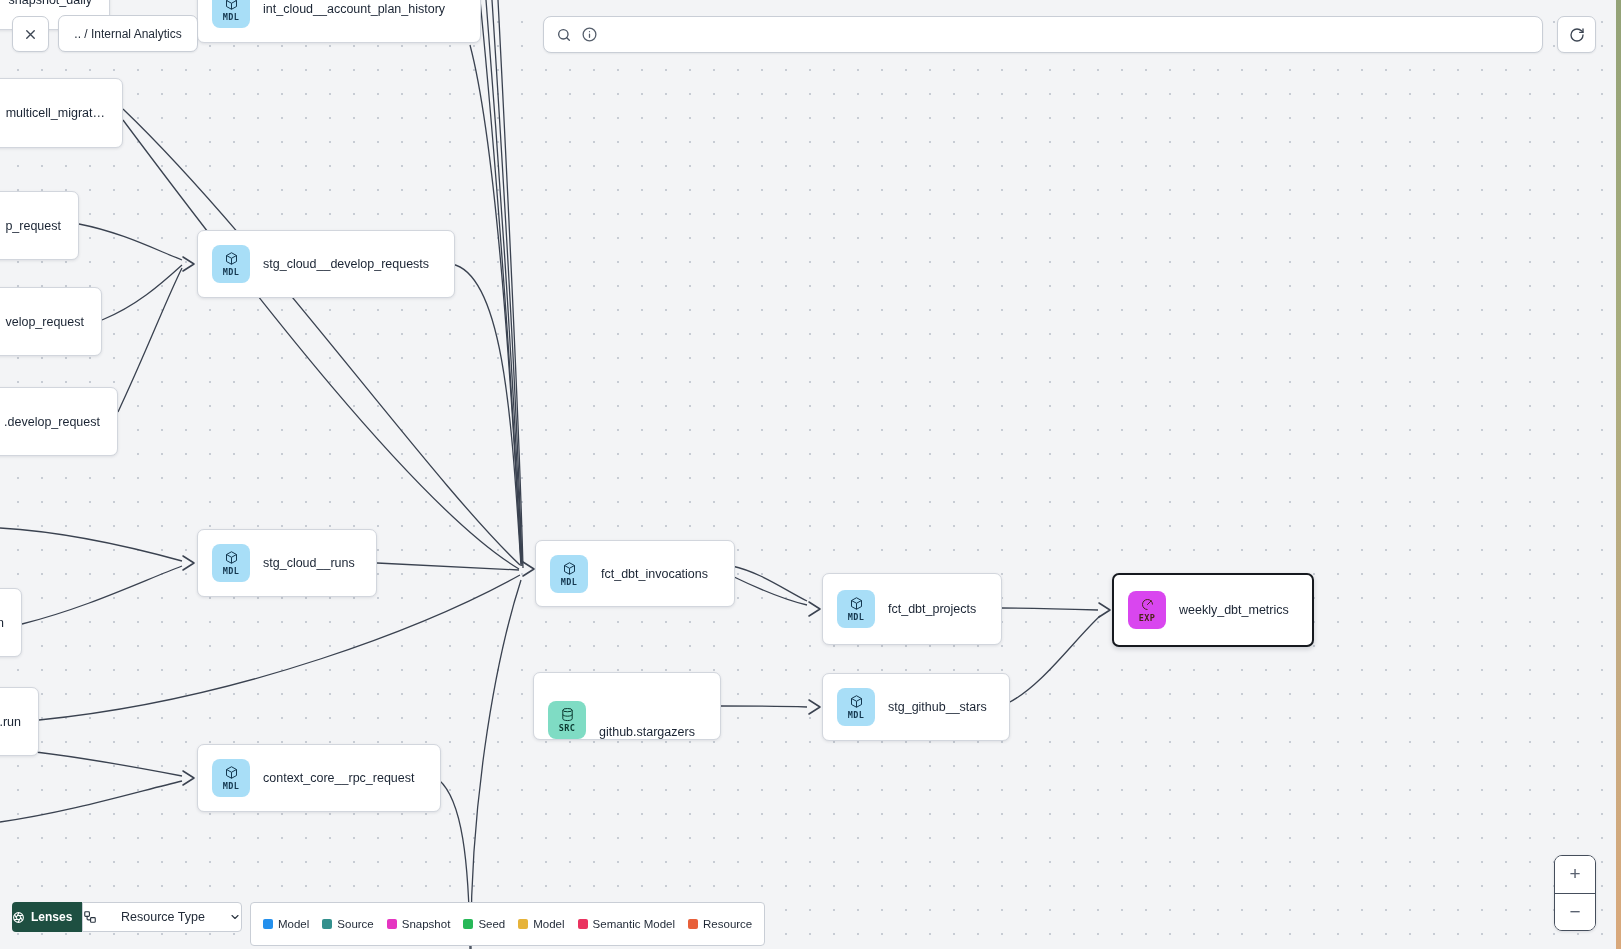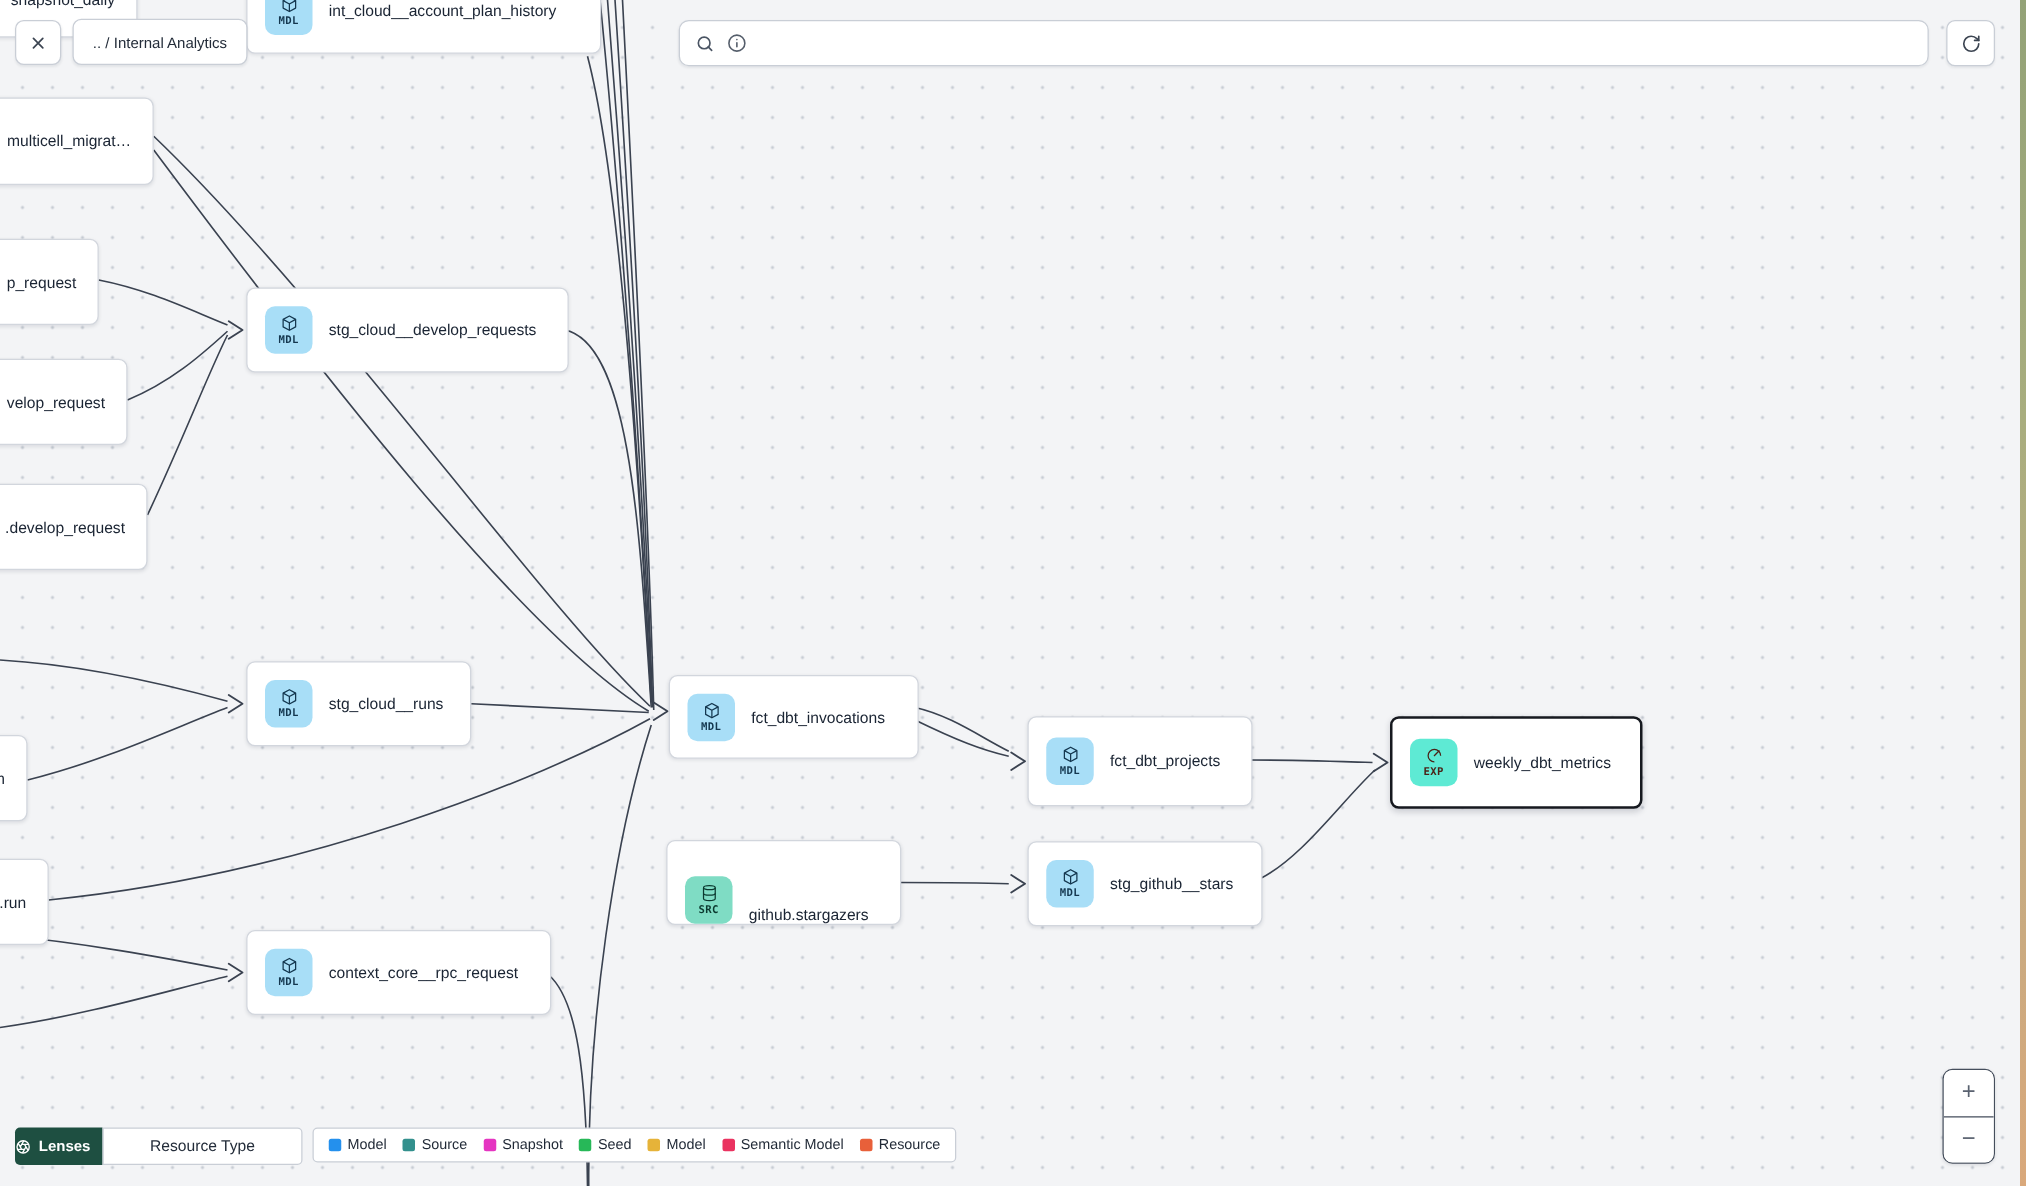--- a/index.html
+++ b/index.html
@@ -63,24 +63,24 @@
   #lenses-btn {
     left:12px; top:902px; width:70px; height:30px;
     background:#1e4f41; color:#fff; border-radius:4px 0 0 4px;
     display:flex; align-items:center; gap:6px;
     font-size:12px; font-weight:600; cursor:pointer;
   }
   #resource-type-btn {
     left:82px; top:902px; width:160px; height:30px;
     background:#fff; border:1px solid #c9ced6; border-radius:0 4px 4px 0;
     display:flex; align-items:center; justify-content:center; gap:24px;
-    font-size:12.5px; color:#232c39; cursor:pointer;flex-direction:column;
+    font-size:12.5px; color:#232c39; cursor:pointer;
   }
   #legend {
-    left:250px; top:902px; height:28px;
+    left:250px; top:902px; height:44px;
     background:#fff; border:1px solid #c9ced6; border-radius:4px;
     display:flex; align-items:center; gap:13px; padding:0 12px;
     font-size:11.5px; color:#1f2835;
   }
   .legend-item { display:flex; align-items:center; gap:5px; }
   .legend-swatch { width:10px; height:10px; border-radius:2px; }
   
   #zoom-ctl {
     left:1554px; top:855px; width:42px; height:76px;
     background:#fff; border:1px solid #454e5c; border-radius:8px;
@@ -201,21 +201,21 @@
       <div class="badge" style="background: rgb(168, 222, 247); color: rgb(20, 55, 79);">
         <svg viewBox="0 0 24 24" fill="none" stroke="#14374f" stroke-width="1.6" stroke-linejoin="round">
           <path d="M12 2.8 20 7.2v9.6L12 21.2 4 16.8V7.2Z"></path>
           <path d="M4 7.2l8 4.4 8-4.4M12 11.6v9.6"></path>
         </svg>
         <span class="badge-label">MDL</span>
       </div>
       <span>fct_dbt_projects</span>
     </div>
     <div class="node selected" style="left: 1112px; top: 573px; width: 202px; height: 74px;">
-      <div class="badge" style="background: #5eead4; color: rgb(75, 35, 24);">
+      <div class="badge" style="background: #d946ef; color: rgb(75, 35, 24);">
         <svg viewBox="0 0 24 24" fill="none" stroke="#4b2318" stroke-width="1.6" stroke-linejoin="round">
           <path d="M20 12a8 8 0 1 0-8 8"></path>
           <path d="M11.5 12.5 18.5 5.5"></path>
         </svg>
         <span class="badge-label">EXP</span>
       </div>
       <span>weekly_dbt_metrics</span>
     </div>
     <div class="node" style="left: 533px; top: 672px; width: 188px; height: 68px; align-items: flex-end;">
       <div class="badge" style="background: rgb(127, 220, 196); color: rgb(12, 58, 48);">

